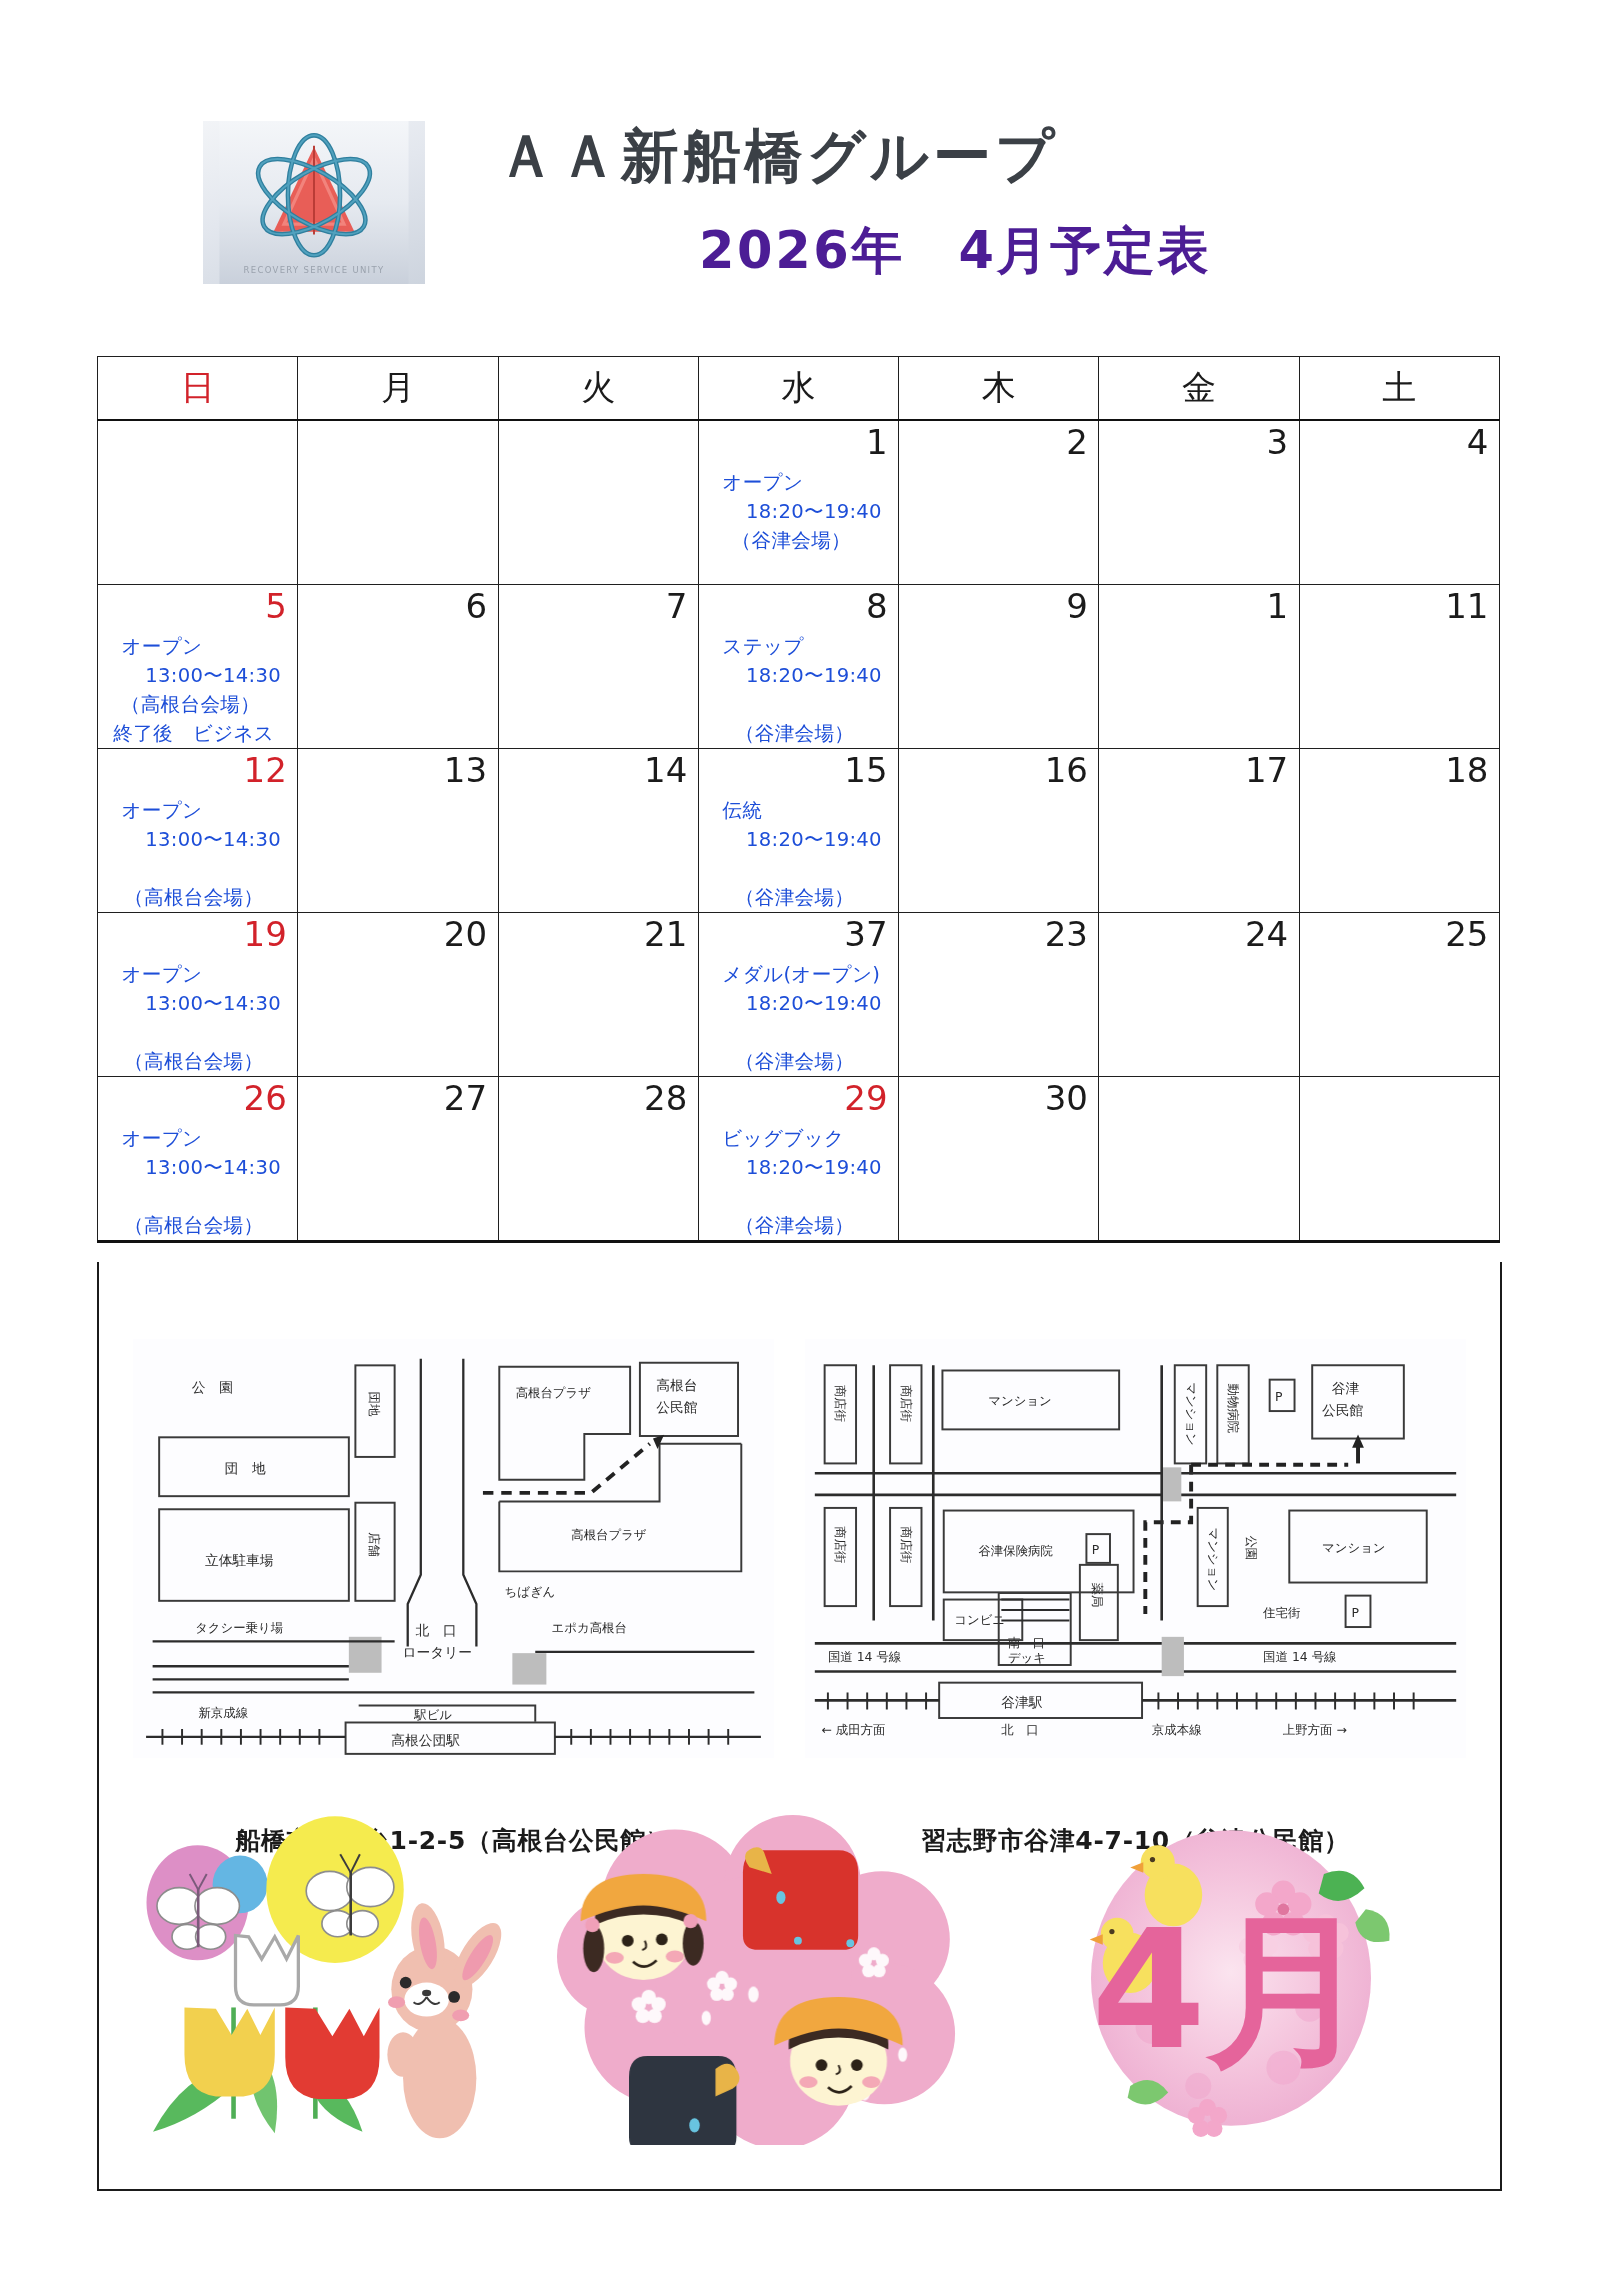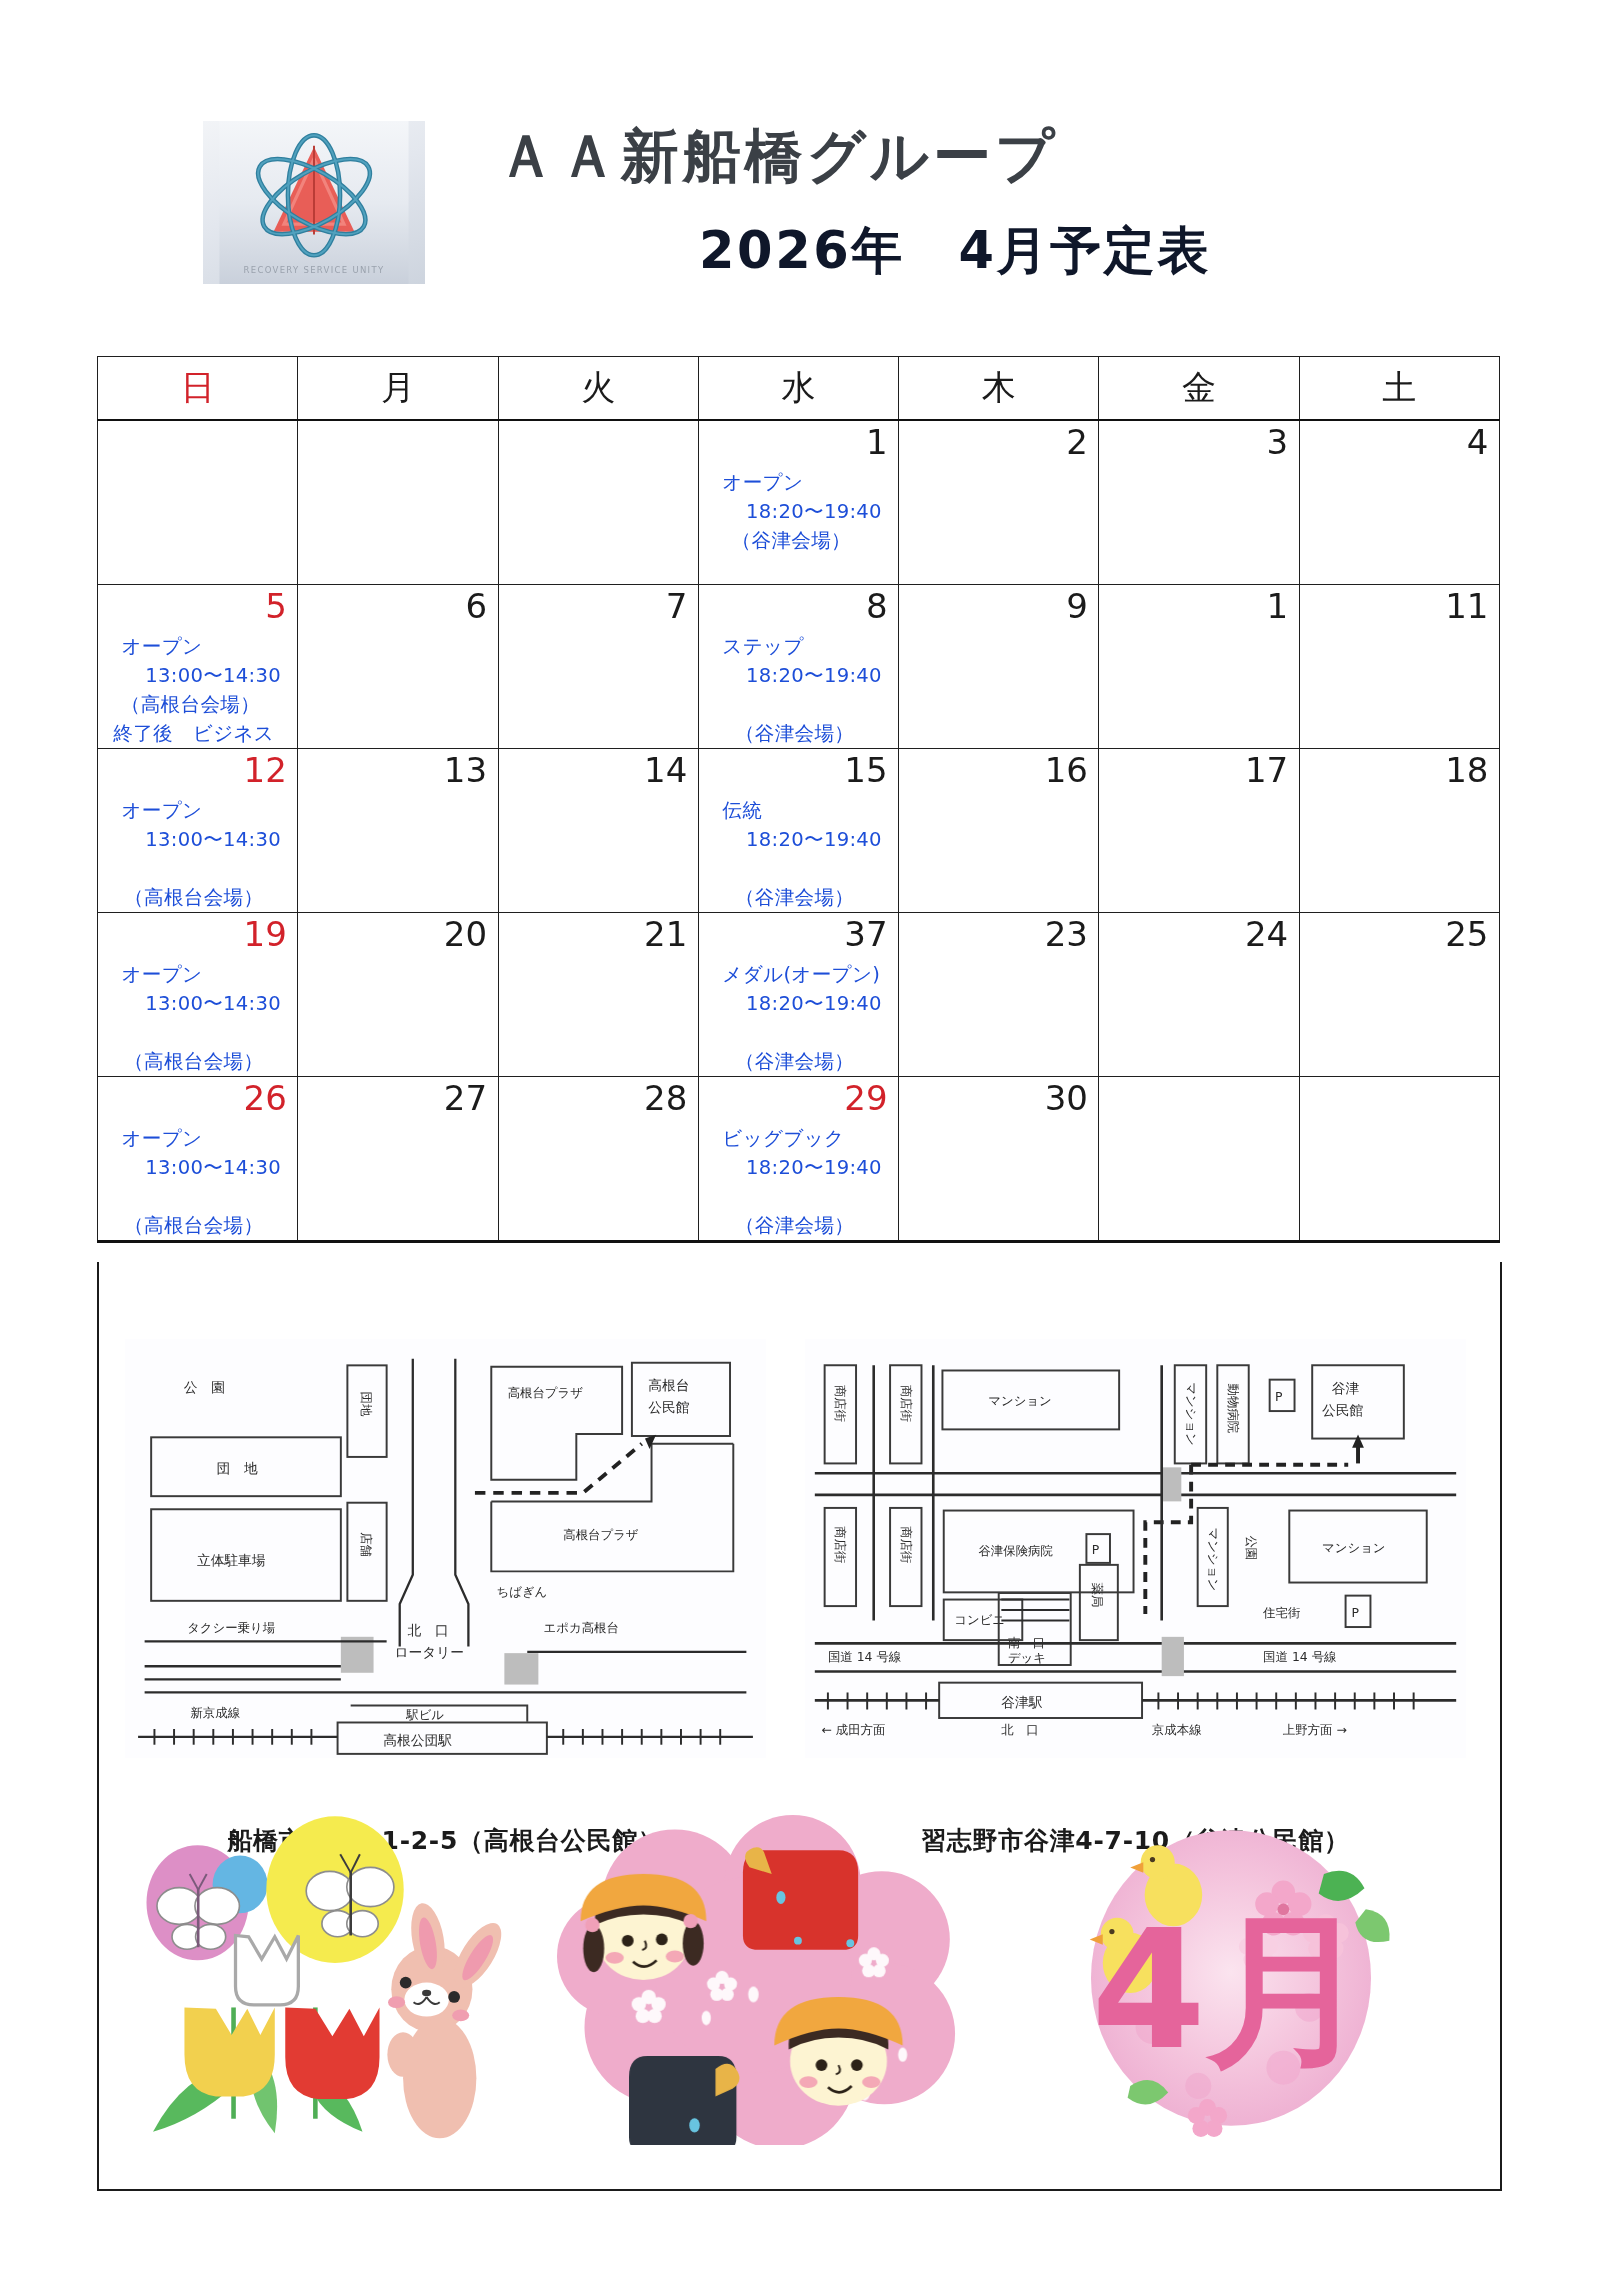--- a/index.html
+++ b/index.html
@@ -26,21 +26,21 @@
   }
   .title-main{
     position:absolute;left:497px;top:19.6px;width:916px;
     font-size:58px;font-weight:700;letter-spacing:3.9px;
     color:#3b4046;line-height:1.1;
     text-align:left;
   }
   .title-sub{
     position:absolute;left:497px;top:118px;width:916px;
     font-size:51px;font-weight:700;letter-spacing:2.6px;
-    color:#0f172a;line-height:1.1;text-align:center;
+    color:#4c1d95;line-height:1.1;text-align:center;
     padding-right:183px;
   }
 
   
   .cal{
     position:absolute;left:97px;top:356px;
     width:1403px;
     border-collapse:collapse;
     table-layout:fixed;
   }
@@ -80,21 +80,21 @@
   
   .panel{
     position:absolute;left:97px;top:1262px;
     width:1401px;height:927px;
     border:2px solid #1b1b1b;border-top:none;
     background:#fff;
   }
 
   
   .map{position:absolute;top:77px;height:419px;}
-  .map-left{left:26px;width:641px;}
+  .map-left{left:34px;width:641px;}
   .map-right{left:706px;width:661px;}
   .map svg{display:block;width:100%;height:100%;}
   .map-caption{
     position:absolute;top:485px;width:100%;text-align:center;
     font-size:25px;font-weight:700;color:#1b1b1b;letter-spacing:0.7px;
   }
 
   
   .ill{position:absolute;top:549px;height:334px;}
   .ill-1{left:19.6px;width:432px;}

